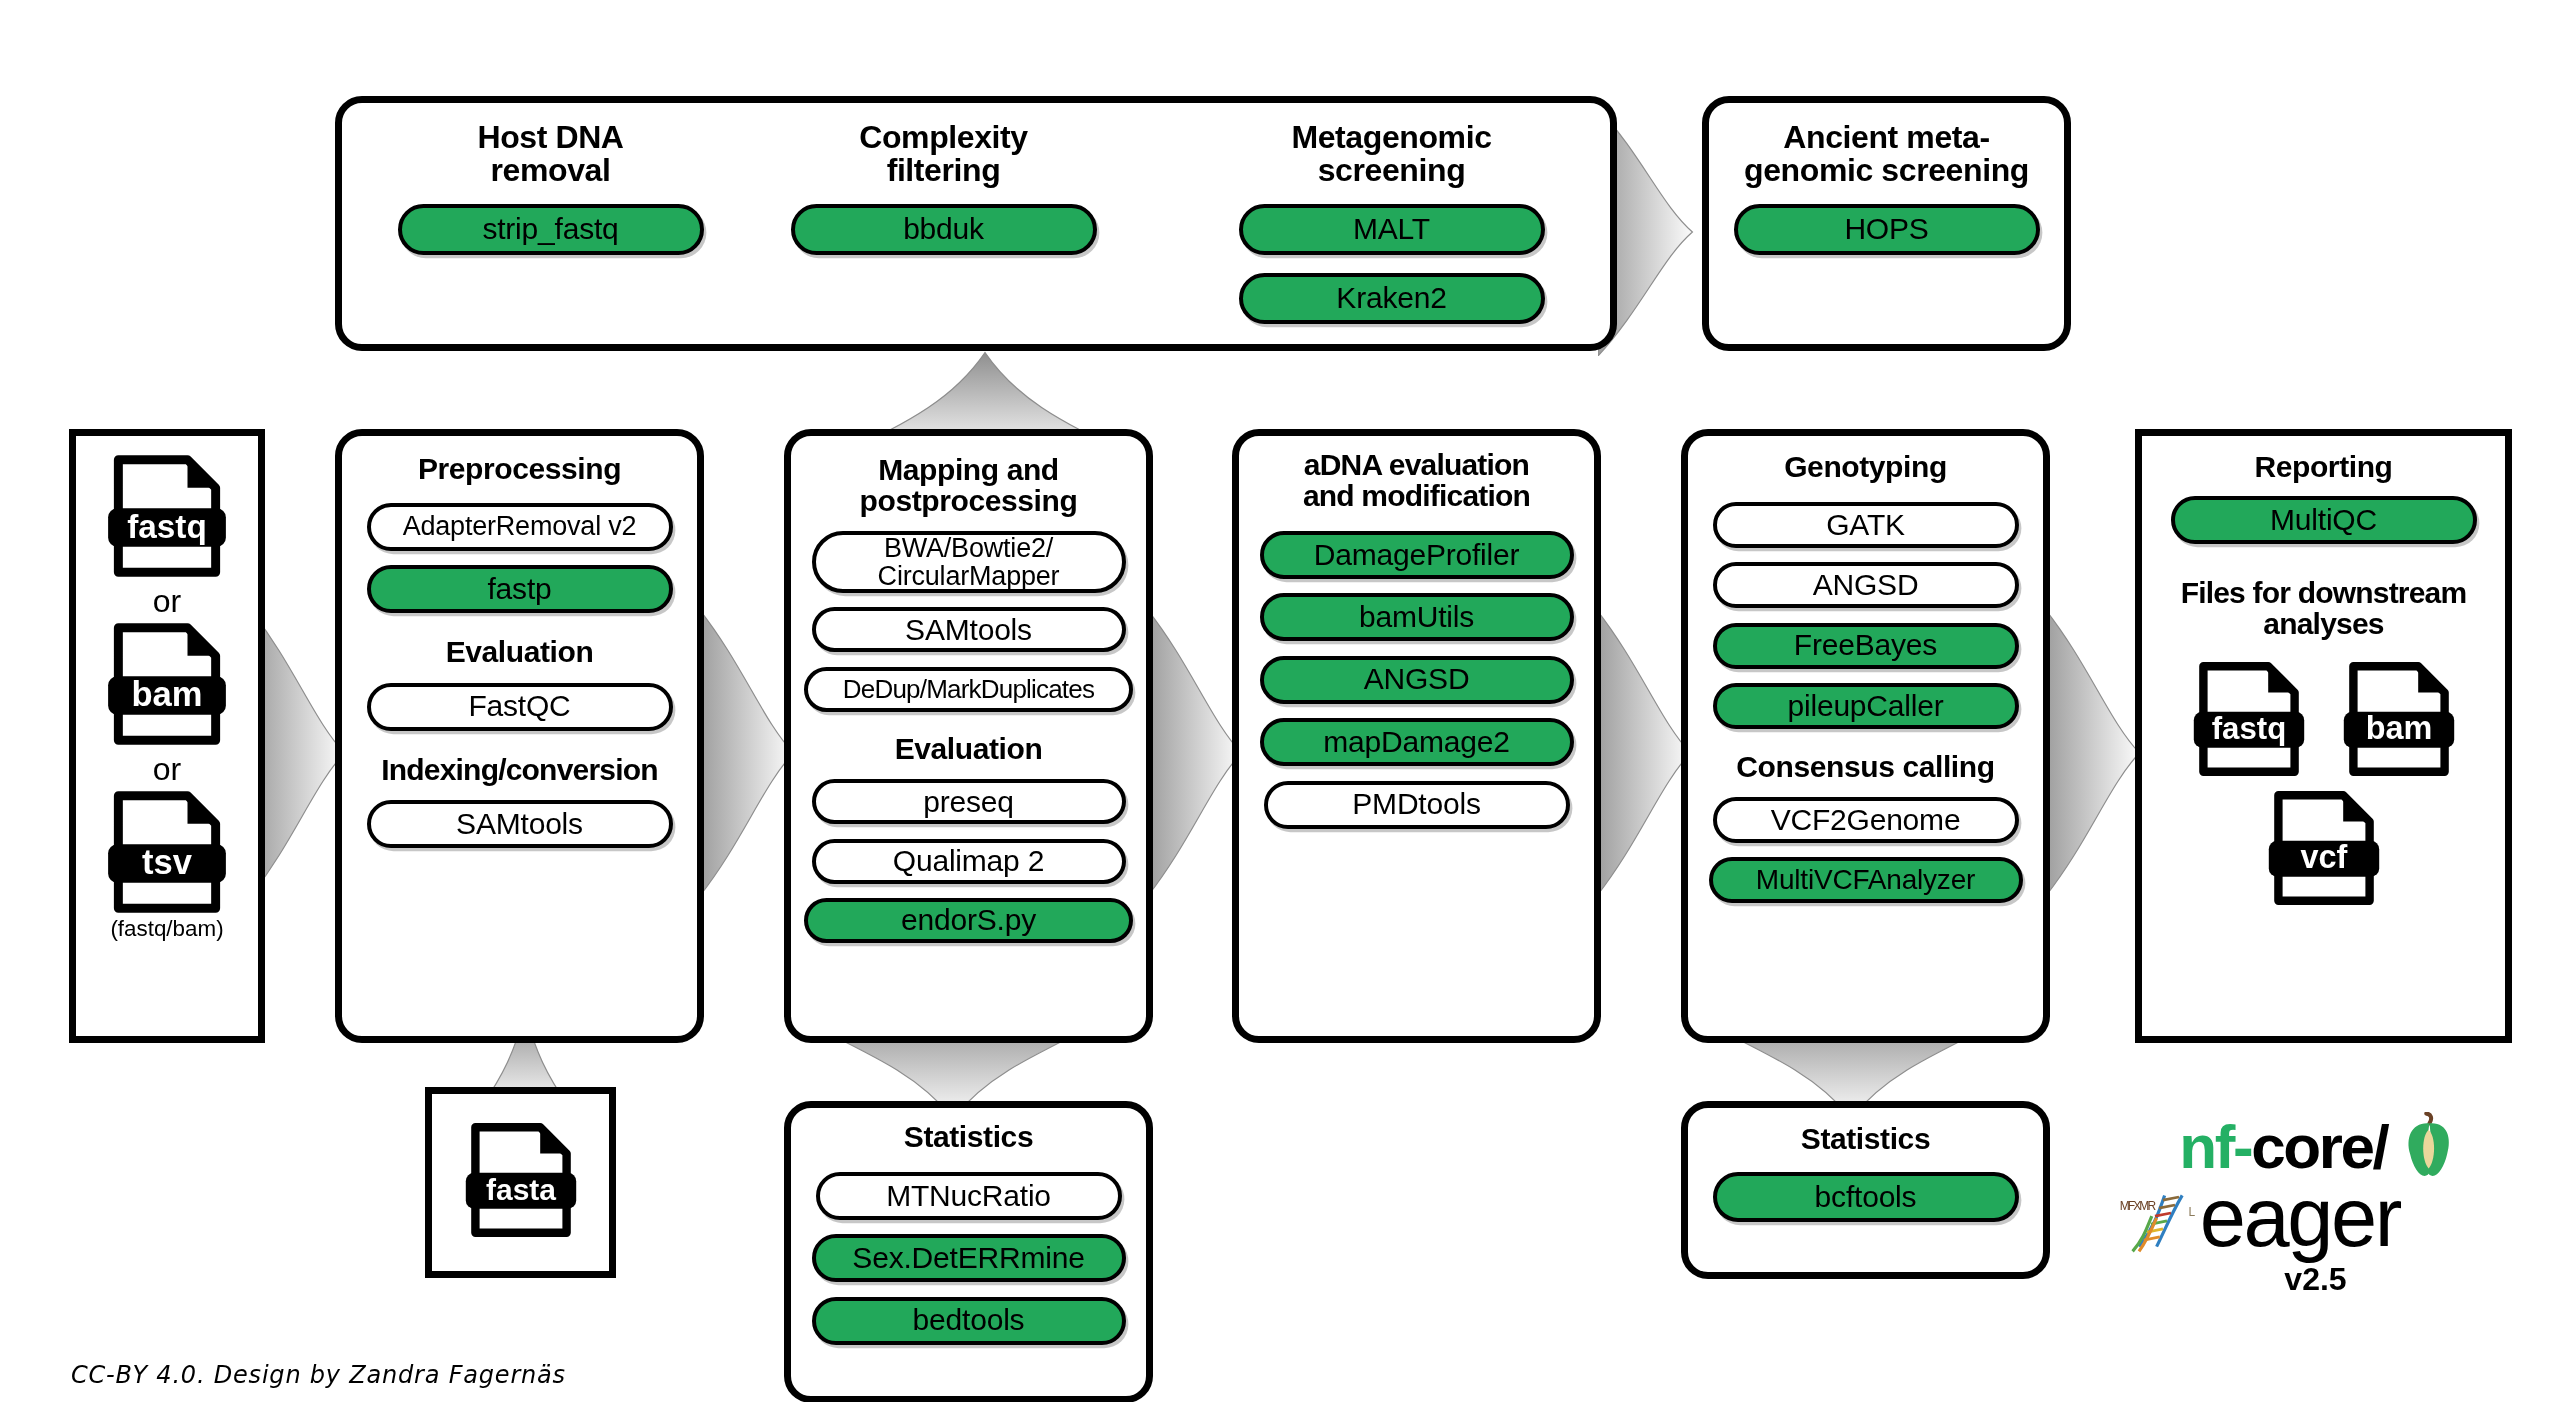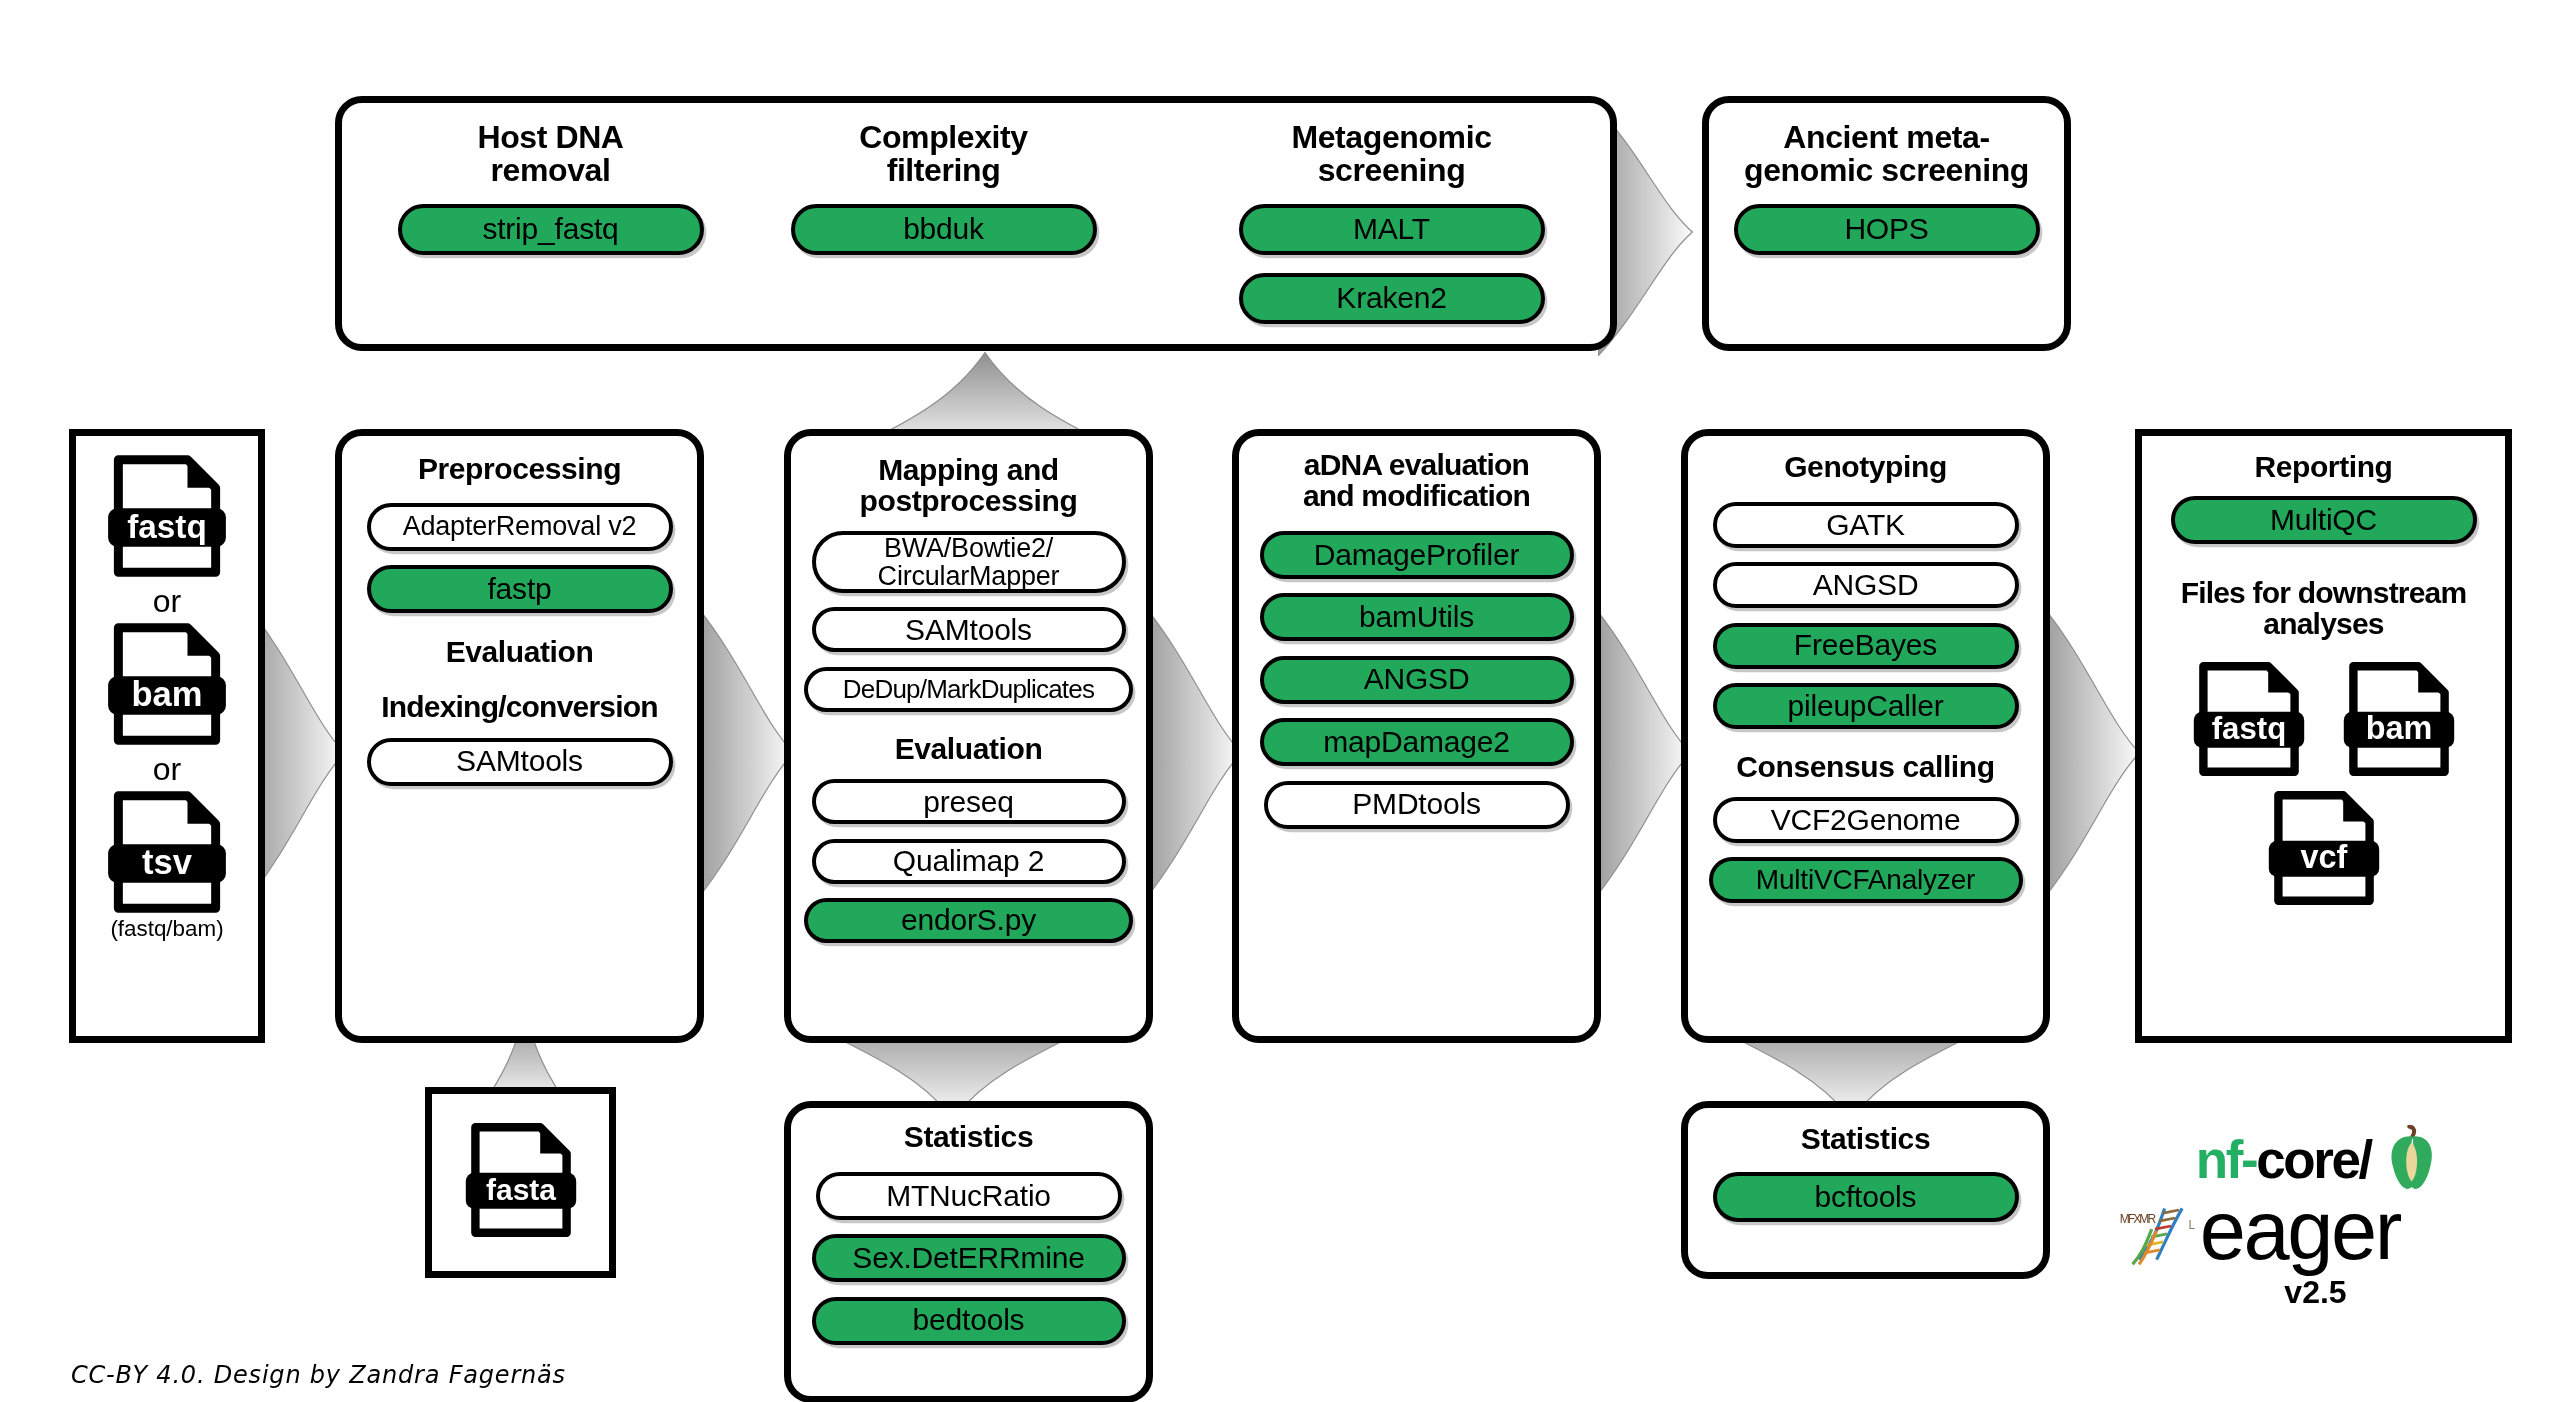--- a/index.html
+++ b/index.html
@@ -40,22 +40,22 @@
   .fileicon svg{display:block;width:100%;height:100%;}
 
   .ortext{font-size:32px;text-align:center;line-height:1;}
   .subnote{font-size:22.4px;text-align:center;line-height:1;}
 
   .credit{position:absolute;font-size:24px;color:#000000;font-style:italic;
           letter-spacing:0.8px;font-family:"DejaVu Sans",sans-serif;}
 
   
   .logo{position:absolute;}
-  .logo-line1{font-size:53px;font-weight:bold;letter-spacing:-2.4px;line-height:1;
-              white-space:nowrap;margin-top:13px;}
+  .logo-line1{font-size:62px;font-weight:bold;letter-spacing:-2.4px;line-height:1;
+              white-space:nowrap;}
   .logo-line2{font-size:83px;font-weight:normal;letter-spacing:-2.4px;line-height:1;
               white-space:nowrap;}
   .nf{color:#24b064;}
   .logo-ver{font-size:32px;font-weight:bold;text-align:center;letter-spacing:0px;}
 </style>
 </head>
 <body>
 
 <div id="stage">
 
@@ -244,20 +244,21 @@
       <div class="subnote" style="margin-top:1.6px;">(fastq/bam)</div>
     </div>
   </div>
 
   <div class="panel round" style="left:335px;top:429px;width:369px;height:614px;">
     <div class="head h-md" style="margin-top:17.6px;">Preprocessing</div>
     <div class="colbody" style="top:67px;">
       <div class="pill" style="width:306px;height:48px;font-size:27px;">AdapterRemoval v2</div>
       <div class="pill green" style="width:306px;height:48px;">fastp</div>
       <div class="head h-md" style="margin-top:9.6px;">Evaluation</div>
+      <div class="pill" style="width:306px;height:48px;">FastQC</div>
       <div class="head h-md" style="margin-top:9.6px;font-size:30px;letter-spacing:-0.8px;">Indexing/conversion</div>
       <div class="pill" style="width:306px;height:48px;">SAMtools</div>
     </div>
   </div>
 
   <div class="panel sharp" style="left:425px;top:1087px;width:191px;height:191px;">
     <div class="fileicon" style="width:120px;height:120px;margin:26.4px auto 0;">
       <svg viewBox="0 0 100 100">
         <path d="M12 6 h54 l22 22 v66 h-76 Z" fill="#fff" stroke="#000" stroke-width="7" stroke-linejoin="round"></path>
         <path d="M66 6 l22 22 h-22 Z" fill="#000"></path>

